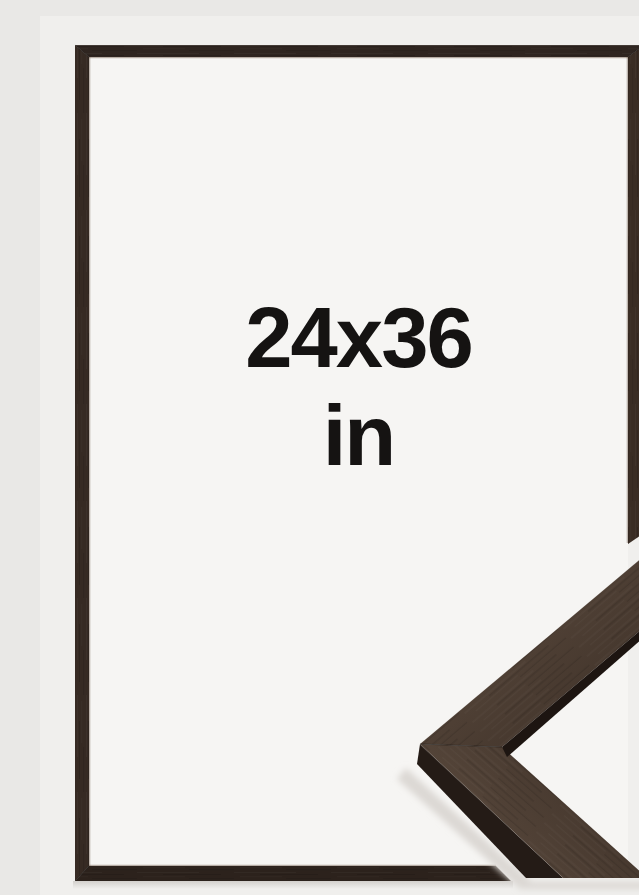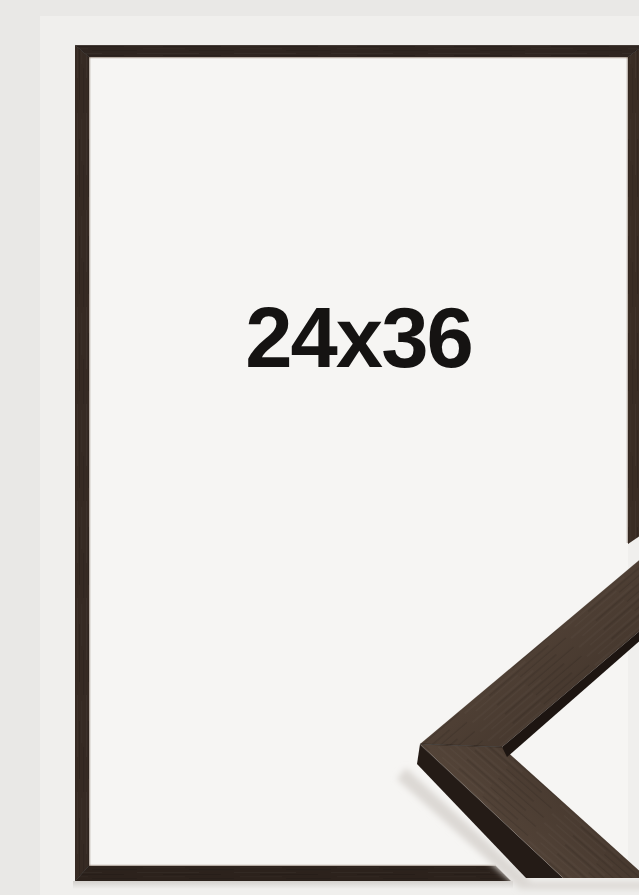--- a/index.html
+++ b/index.html
@@ -131,15 +131,16 @@
 
       <line class="miter" x1="380" y1="728" x2="462" y2="731"></line>
 
       <line class="edge-hi" x1="380" y1="728" x2="603" y2="541"></line>
       <line class="edge-hi" x1="380" y1="728.8" x2="522" y2="861"></line>
     </g>
   </svg>
 
   <figcaption class="size-label">
     <div class="size-line l1">24x36</div>
+    <div class="size-line l2">in</div>
   </figcaption>
 
 </figure>
 
 </body></html>

